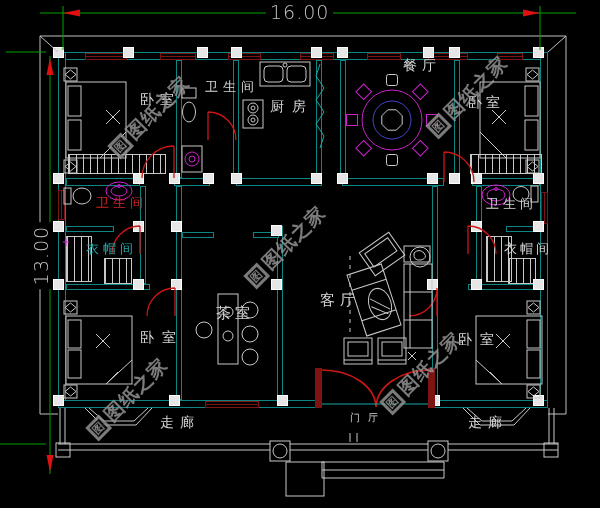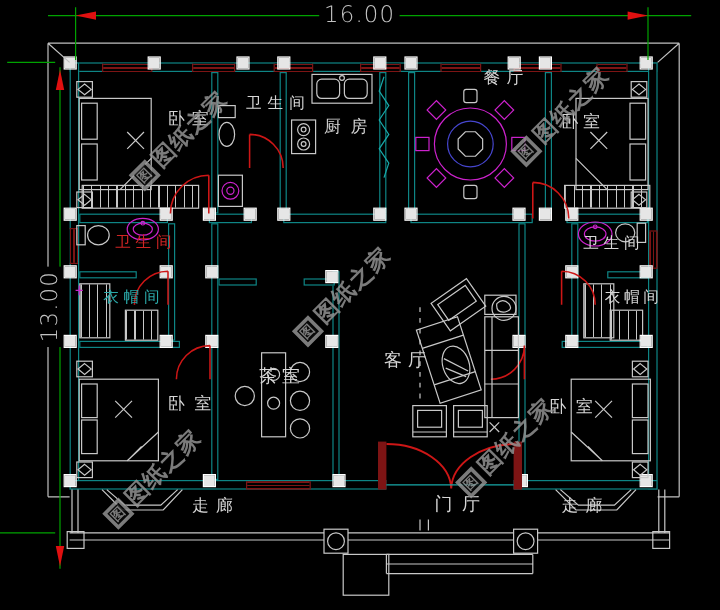--- a/index.html
+++ b/index.html
@@ -342,21 +342,21 @@
   <span class="lbl red" style="left:96px;top:196px;font-size:13px;letter-spacing:4px">卫生间</span>
   <span class="lbl teal" style="left:86px;top:242px;font-size:13px;letter-spacing:4px">衣帽间</span>
   <span class="lbl" style="left:486px;top:197px;font-size:13px;letter-spacing:4px">卫生间</span>
   <span class="lbl" style="left:504px;top:242px;font-size:13px;letter-spacing:3px">衣帽间</span>
   <span class="lbl" style="left:216px;top:306px;font-size:15px;letter-spacing:4px">茶室</span>
   <span class="lbl" style="left:320px;top:293px;font-size:15px;letter-spacing:5px">客厅</span>
   <span class="lbl" style="left:140px;top:330px;letter-spacing:8px">卧室</span>
   <span class="lbl" style="left:458px;top:332px;letter-spacing:8px">卧室</span>
   <span class="lbl" style="left:160px;top:415px">走廊</span>
   <span class="lbl" style="left:468px;top:415px">走廊</span>
-  <span class="lbl" style="left:362px;top:413px;font-size:15px;letter-spacing:8px">门厅</span>
+  <span class="lbl" style="left:350px;top:413px;font-size:10px;letter-spacing:8px">门厅</span>
 
   <div class="wm" style="left:150px;top:116px">
     <span class="wm-box">图</span>
     <span>图纸之家</span>
   </div>
   <div class="wm" style="left:468px;top:96px">
     <span class="wm-box">图</span>
     <span>图纸之家</span>
   </div>
   <div class="wm" style="left:286px;top:246px">

